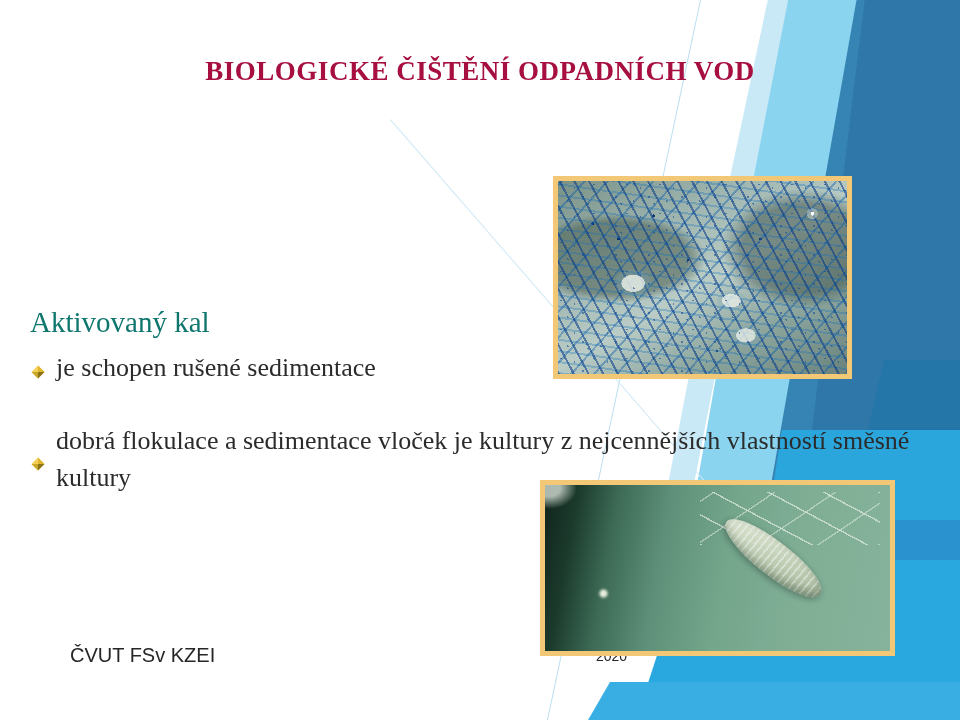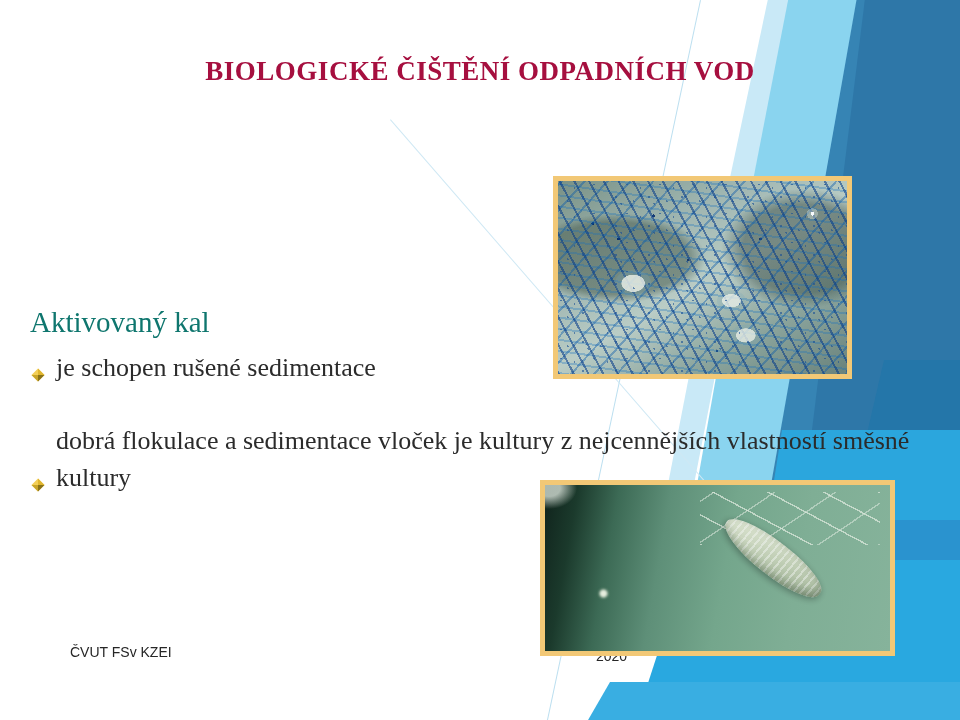--- a/index.html
+++ b/index.html
@@ -170,21 +170,21 @@
   }
   .bullets {
     position: absolute;
     top: 350px;
     left: 30px;
     width: 900px;
     z-index: 6;
   }
   .bullet-row {
     display: flex;
-    align-items: flex-end;
+    align-items: center;
     margin-bottom: 36px;
   }
   .bullet-marker {
     flex: 0 0 auto;
     width: 26px;
     margin-top: 12px;
   }
   .bullet-text {
     font-family: "Liberation Serif", serif;
     font-size: 26px;
@@ -302,21 +302,21 @@
     height: 30px;
     background: radial-gradient(ellipse at 10% 10%, rgba(225,235,225,0.75) 0 22%, rgba(0,0,0,0) 55%);
   }
 
   
   .footer-left {
     position: absolute;
     left: 70px;
     top: 644px;
     font-family: "Liberation Sans", sans-serif;
-    font-size: 14px;
+    font-size: 20px;
     color: #262626;
     z-index: 6;
   }
   .footer-center {
     position: absolute;
     left: 596px;
     top: 648px;
     font-family: "Liberation Sans", sans-serif;
     font-size: 14px;
     color: #262626;

